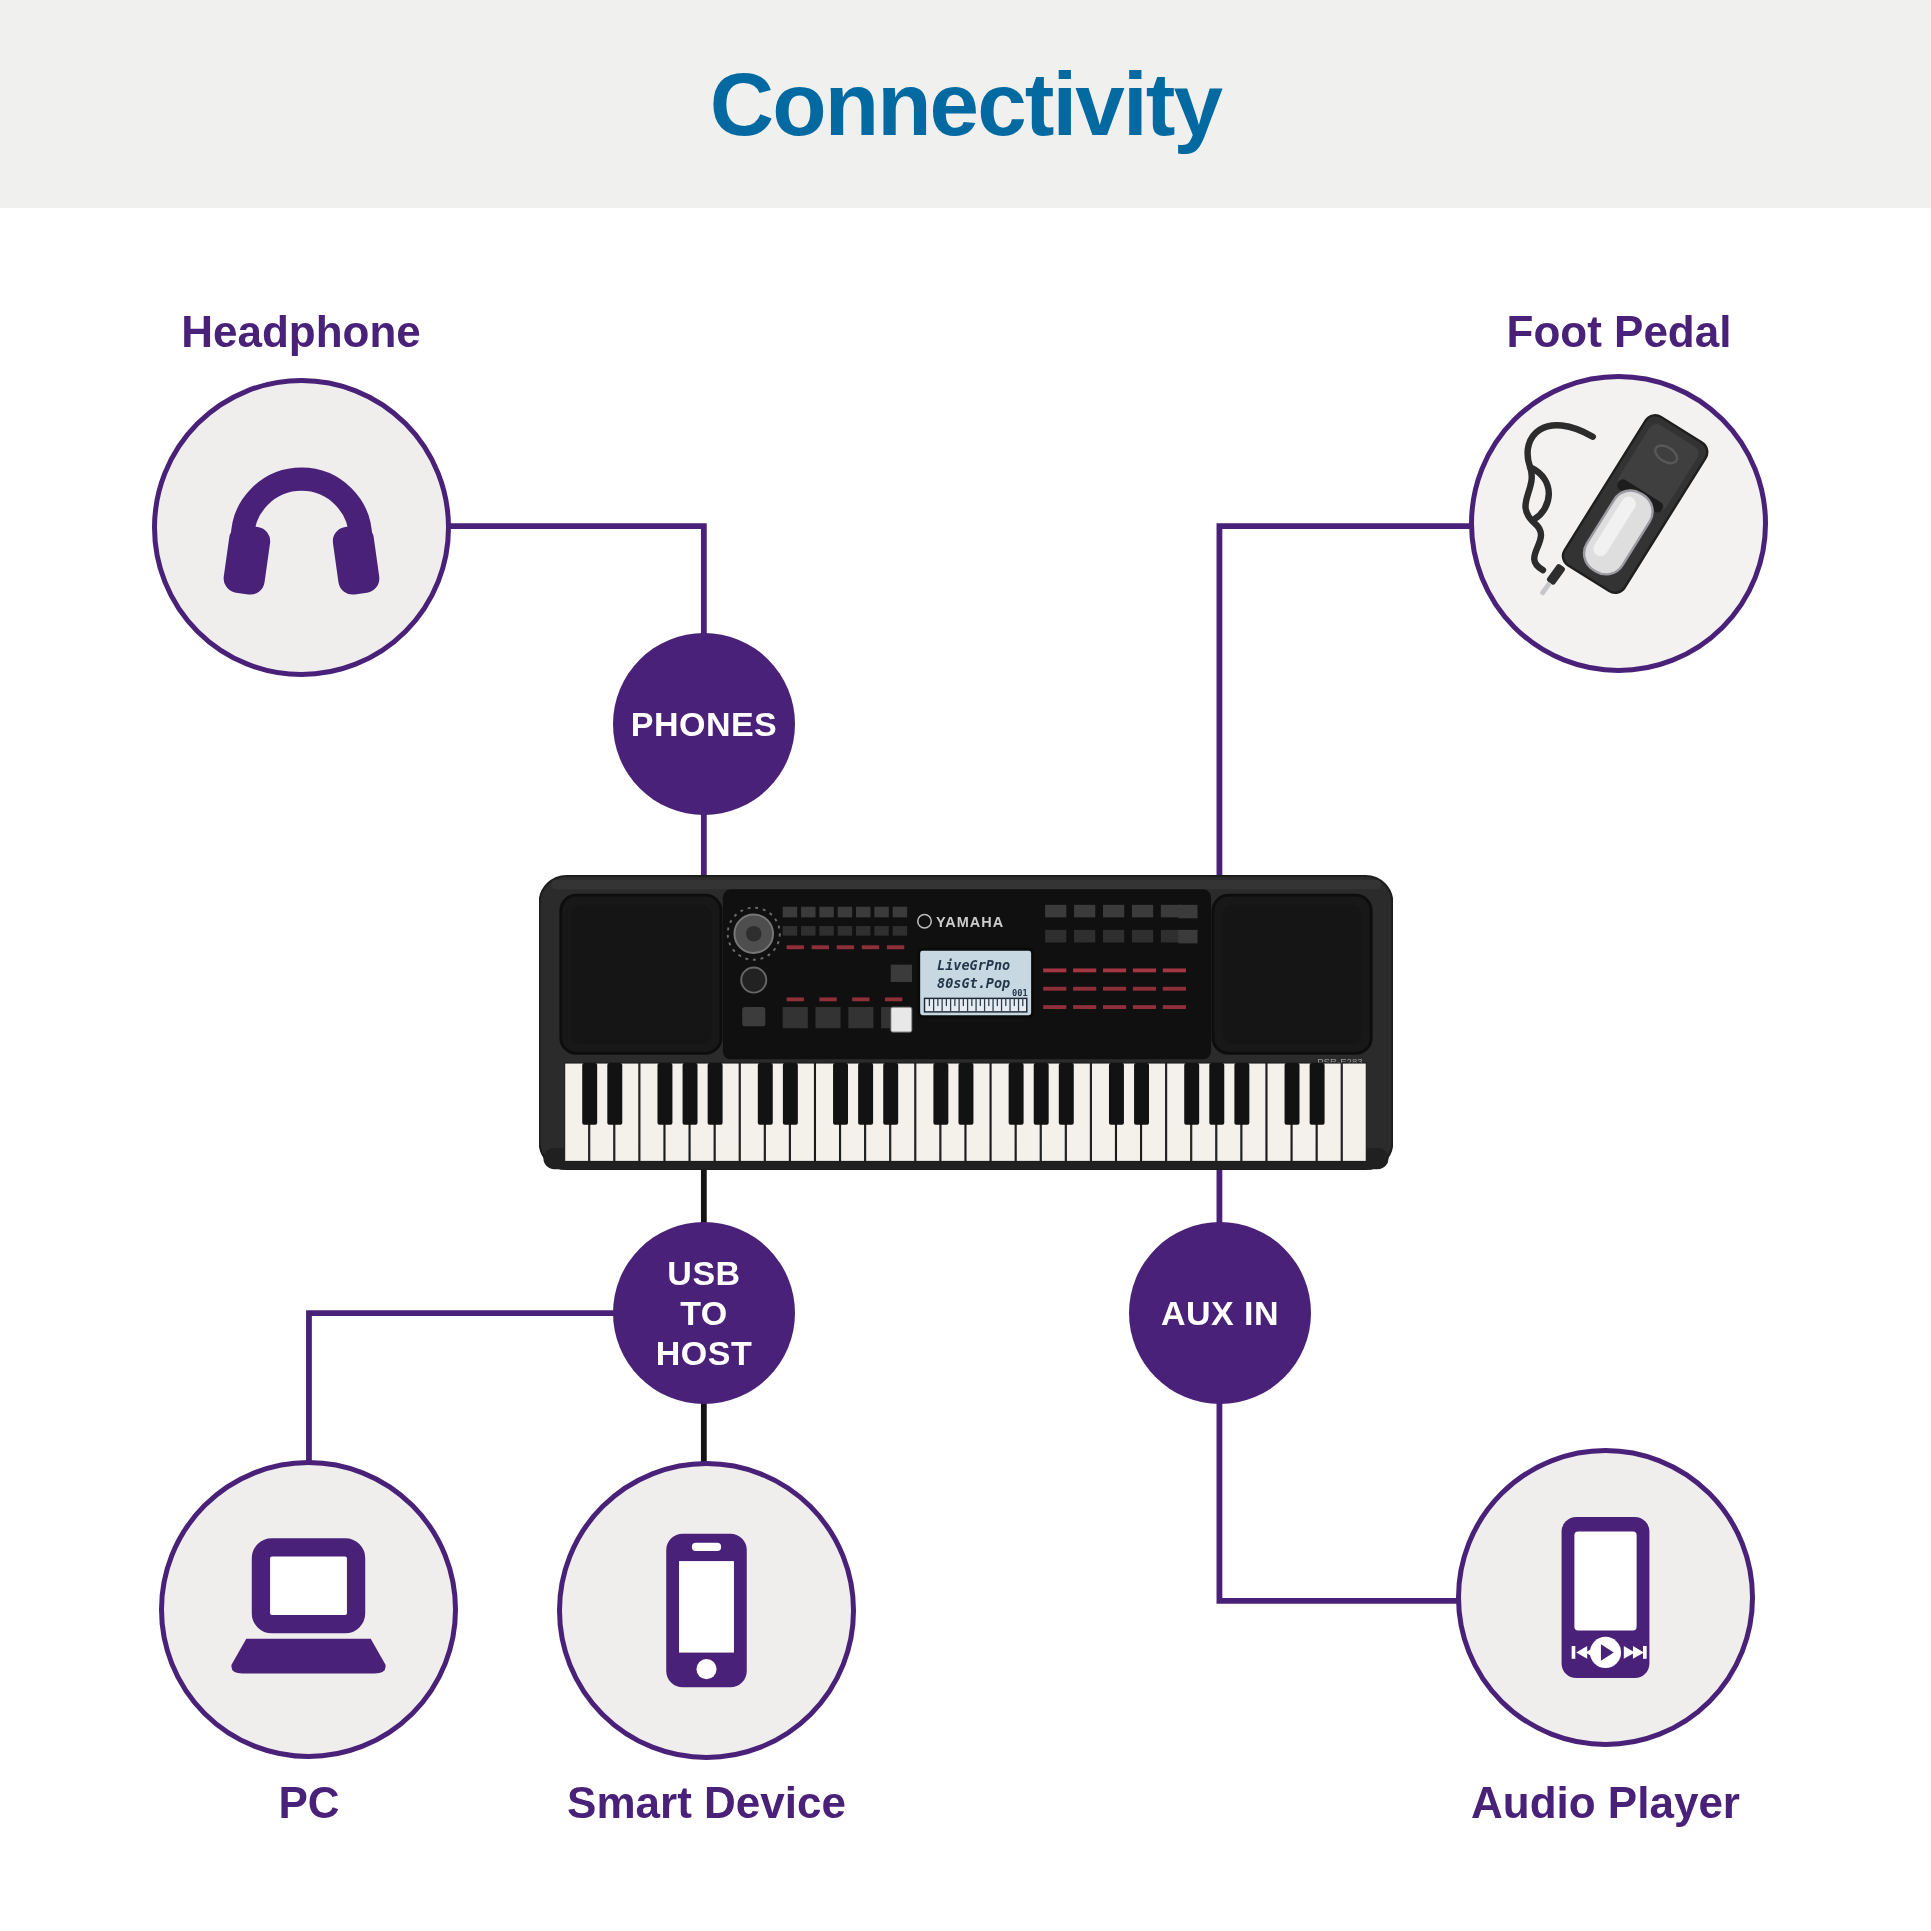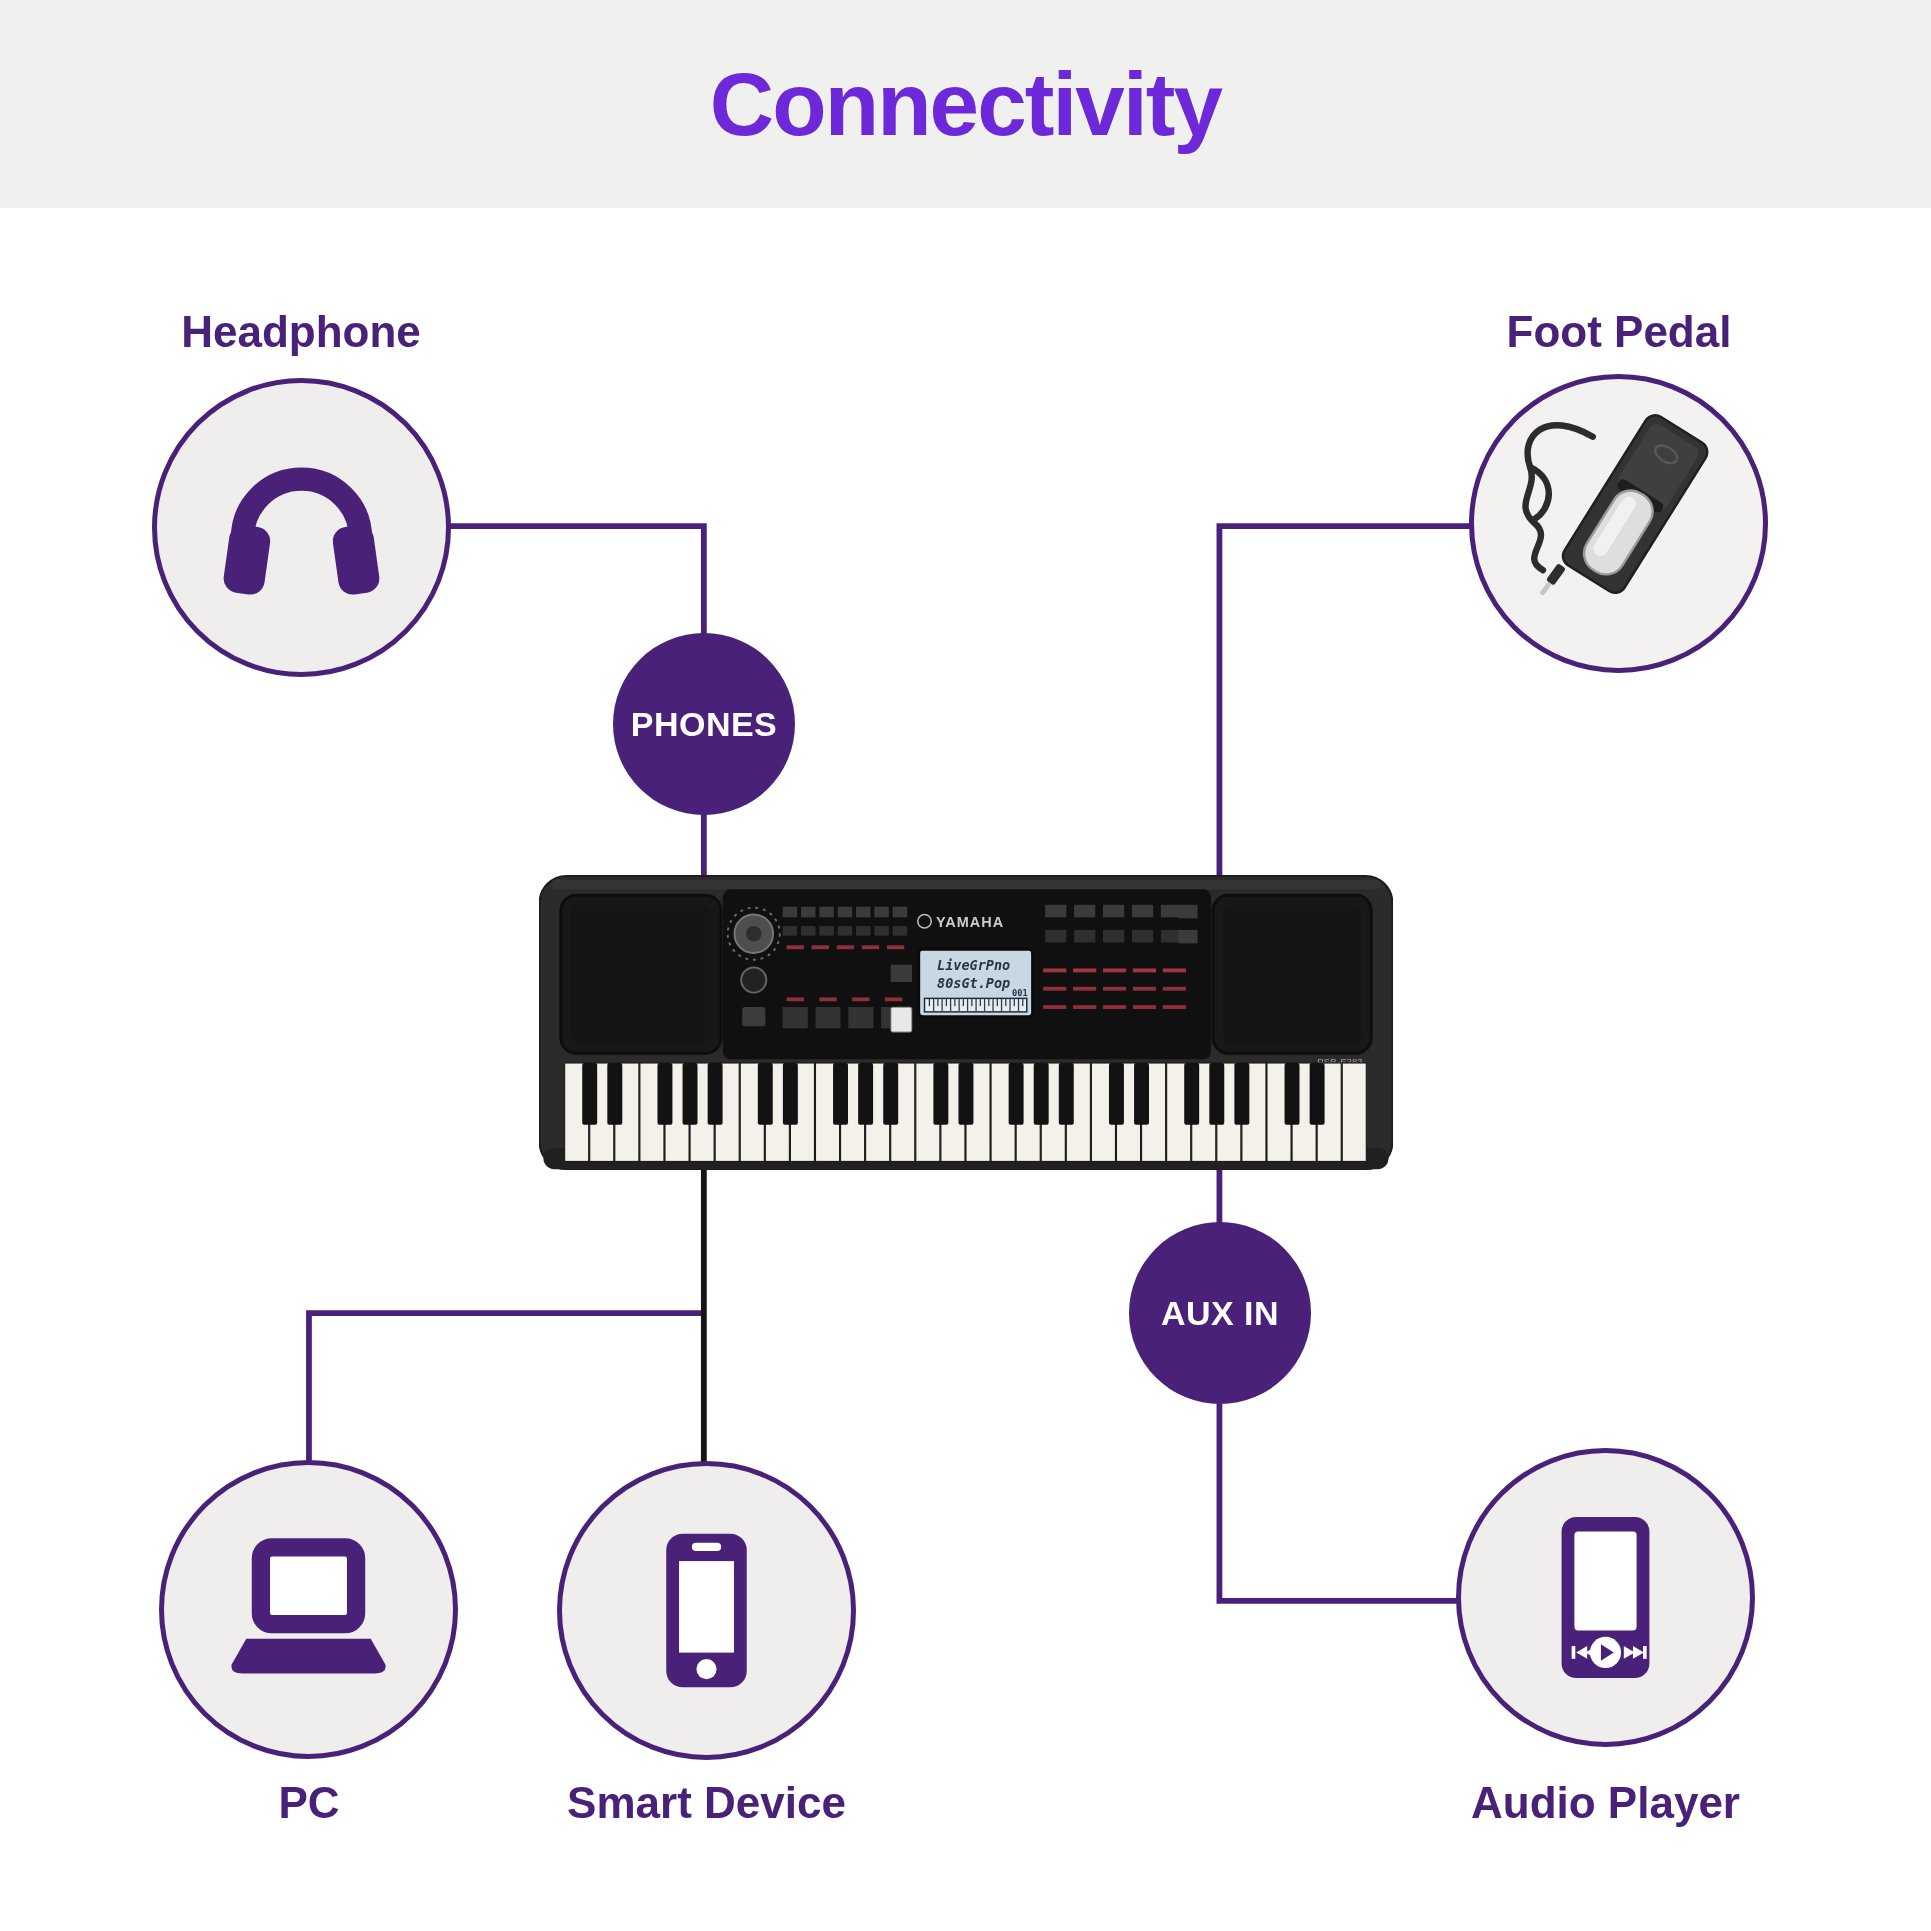--- a/index.html
+++ b/index.html
@@ -6,21 +6,21 @@
     --purple:#4a2178; --line-black:#141414; --header-bg:#f0f0ef; --page-bg:#ffffff;
     --circle-fill:#efeeec; --badge-text:#ffffff; --keyboard-body:#2b2b2b; --lcd-bg:#c7d8e3;
   }
   *{box-sizing:border-box; margin:0; padding:0;}
   html,body{background:var(--page-bg);}
   body{font-family:"Liberation Sans","DejaVu Sans",sans-serif;}
   .canvas{position:relative; width:1931px; height:1931px; background:var(--page-bg); overflow:hidden;}
 
   .header{position:absolute; left:0; top:0; width:1931px; height:208px;
           background:var(--header-bg); display:flex; align-items:center; justify-content:center;}
-  .title{font-size:89px; font-weight:700; color:#6d28d9; letter-spacing:-1.9px;}
+  .title{font-size:89px; font-weight:700; color:#0369a1; letter-spacing:-1.9px;}
 
   #connectors{position:absolute; left:0; top:0; z-index:1;}
   #connectors polyline{fill:none; stroke-width:6;}
   .ln-p{stroke:var(--purple);}
   .ln-k{stroke:var(--line-black);}
 
   .node-circle{position:absolute; width:299px; height:299px; border-radius:50%;
                background:var(--circle-fill); border:5.8px solid var(--purple);
                display:flex; align-items:center; justify-content:center; z-index:3;}
   .node-label{position:absolute; text-align:center; font-weight:700; color:var(--purple);
@@ -79,20 +79,25 @@
         <ellipse cx="160" cy="44" rx="15" ry="9" fill="none" stroke="#585858" stroke-width="3"></ellipse>
         <rect x="128" y="98" width="64" height="14" rx="6" fill="#1d1d1d"></rect>
         <rect x="135" y="102" width="52" height="112" rx="24" fill="#dededf" stroke="#9a9aa0" stroke-width="3"></rect>
         <rect x="144" y="112" width="18" height="84" rx="9" fill="#f5f5f6" opacity="0.85"></rect>
       </g>
     </svg>
   </div>
 
   <div class="badge" style="left:613px; top:633px;text-align:center;">
     <span>PHONES</span>
+  </div>
+  <div class="badge" style="left:613px; top:1222px;">
+    <span>USB</span>
+    <span>TO</span>
+    <span>HOST</span>
   </div>
   <div class="badge" style="left:1129px; top:1222px;">
     <span>AUX IN</span>
   </div>
 
   <svg id="keyboard-svg" width="854" height="301" viewBox="0 0 884 312">
     <rect x="0" y="4" width="884" height="304" rx="28" fill="var(--keyboard-body)" stroke="#1c1c1c" stroke-width="2"></rect>
     <rect x="12" y="8" width="860" height="10" rx="5" fill="#343434"></rect>
     <rect x="4" y="286" width="876" height="22" rx="11" fill="#202020"></rect>
 

